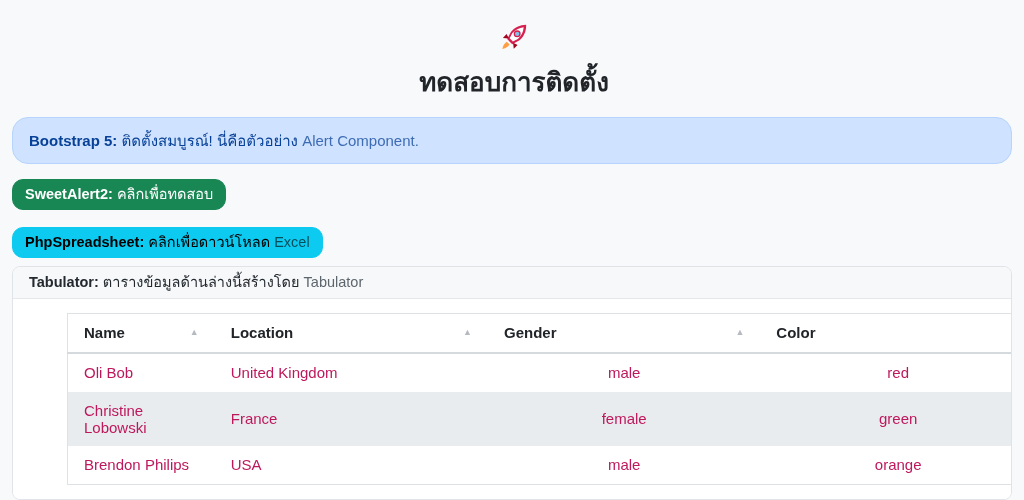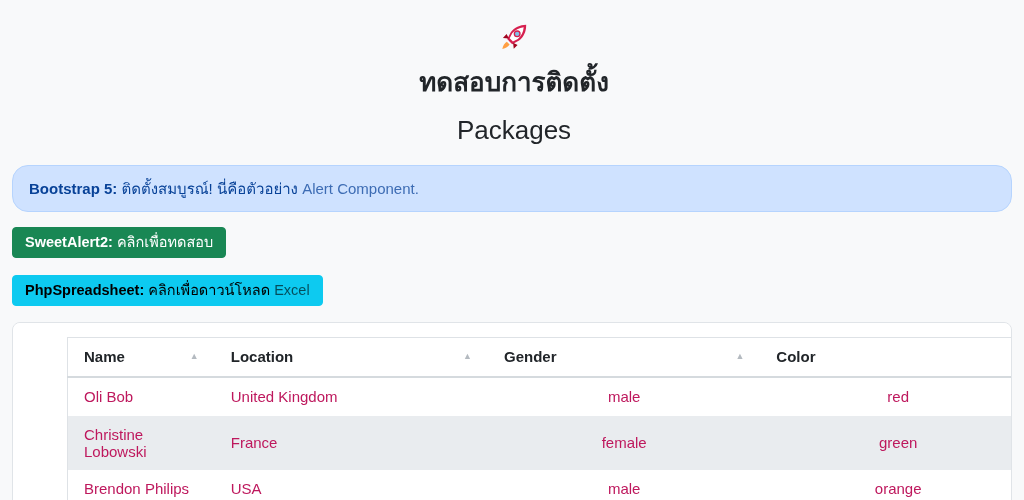--- a/index.html
+++ b/index.html
@@ -36,39 +36,39 @@
     padding: 13px 16px;
     margin-bottom: 15px;
   }
   .alert strong { font-weight: 700; }
   .alert .alert-latin { color: #3d6cb4; }
 
   
   .btn {
     display: inline-block;
     border: 1px solid transparent;
-    border-radius: 4px;
+    border-radius: 11px;
     font-family: inherit;
     font-size: 14.5px;
     line-height: 19px;
     padding: 5px 12px;
     cursor: pointer;
   }
   .btn strong { font-weight: 700; }
   .btn-success {
     background: #198754;
     border-color: #198754;
     color: #ffffff;
     margin-bottom: 17px;
   }
   .btn-info {
     background: #0dcaf0;
     border-color: #0dcaf0;
     color: #000000;
-    margin-bottom: 16px;
+    margin-bottom: 8px;
   }
   .btn-info .btn-latin { color: rgba(0,0,0,0.62); }
 
   
   .card {
     background: #ffffff;
     border: 1px solid #e0e4e8;
     border-radius: 8px;
     overflow: hidden;
   }
@@ -128,21 +128,20 @@
 
   <h1 class="page-title">
     <svg class="rocket" viewBox="0 0 36 36" aria-hidden="true">
       <path fill="#ff9f43" d="M4 32.3c.8-4.2 2.7-7 5.4-8.6l3.3 3.3c-1.6 2.7-4.4 4.6-8.7 5.3z"></path>
       <path fill="#d6204f" d="M32.6 3.4c-7.6.2-14 3.3-18.5 8.9l-4.3 8.2 6.1 6.1 8.2-4.3c5.6-4.5 8.7-10.9 8.5-18.9z"></path>
       <path fill="#ffffff" d="M29.6 6.4c-5.6.6-10.3 3-13.7 7.2l-3.1 5.9 3.9 3.9 5.9-3.1c4.2-3.4 6.6-8.3 7-13.9z"></path>
       <circle fill="#7fc1e8" stroke="#d6204f" stroke-width="1.6" cx="21.8" cy="14.2" r="3.4"></circle>
       <path fill="#a0041e" d="M11.9 19.9l-7.2-.8 4.4-4.6zM16.9 24.9l.8 7.2 4.6-4.4z"></path>
     </svg>
     <span class="t-thai">ทดสอบการติดตั้ง</span>
-    <span class="t-latin">Packages</span>
   </h1>
 
   <div class="alert">
     <strong>Bootstrap 5:</strong>
     <span>ติดตั้งสมบูรณ์! นี่คือตัวอย่าง</span>
     <span class="alert-latin">Alert Component.</span>
   </div>
 
   <div>
     <button class="btn btn-success">
@@ -153,20 +152,25 @@
 
   <div>
     <button class="btn btn-info">
       <strong>PhpSpreadsheet:</strong>
       <span>คลิกเพื่อดาวน์โหลด</span>
       <span class="btn-latin">Excel</span>
     </button>
   </div>
 
   <div class="card">
+    <div class="card-header">
+      <strong>Tabulator:</strong>
+      <span>ตารางข้อมูลด้านล่างนี้สร้างโดย</span>
+      <span class="hdr-latin">Tabulator</span>
+    </div>
     <div class="card-body">
 
       <table class="tabulator">
         <colgroup>
           <col class="w-name">
             <col class="w-location">
             <col class="w-gender">
             <col class="w-color">
         </colgroup>
         <thead>

